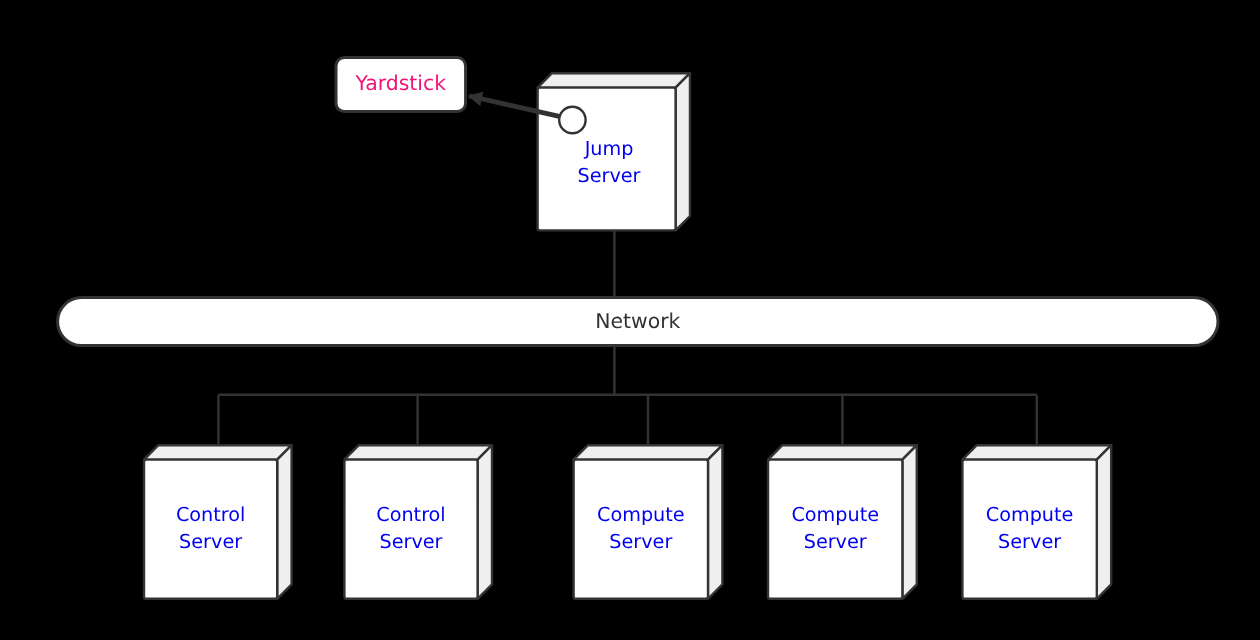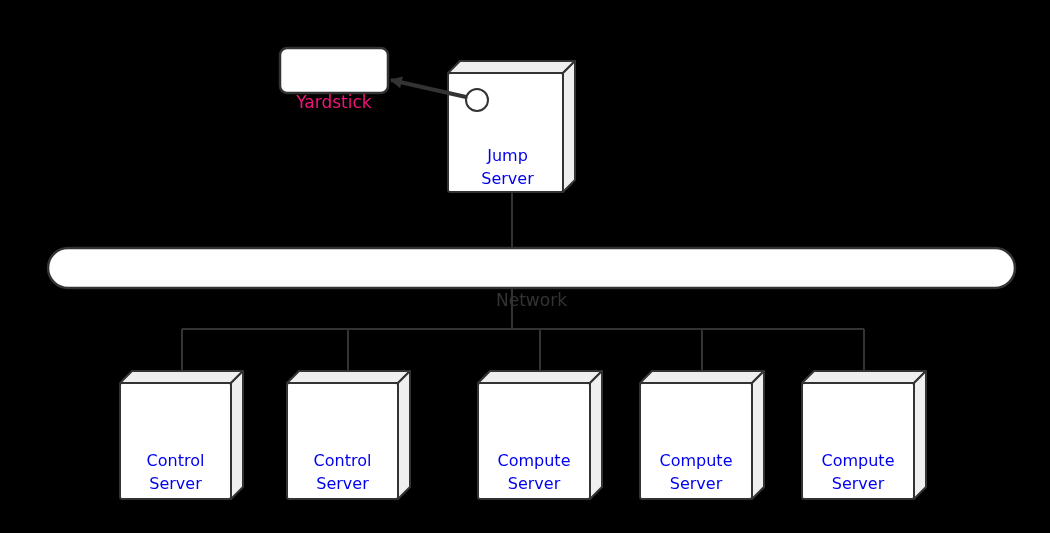--- a/index.html
+++ b/index.html
@@ -13,21 +13,20 @@
   }
   .stage svg.layer { position: absolute; left: 0; top: 0; }
   .label {
     position: absolute;
     display: flex;
     align-items: center;
     justify-content: center;
     text-align: center;
     pointer-events: none;
     line-height: 1.42;
-    margin-top: 32px;
   }
   .label .inner { display: inline-block; }
   .yardstick-label { color: #f01478; font-size: 17px; }
   .network-label  { color: #333333; font-size: 17px; }
   .server-label   { color: #0000ee; font-size: 16px; }
   .server-label .inner { max-width: 92px; }
 </style>
 </head>
 <body>
 

